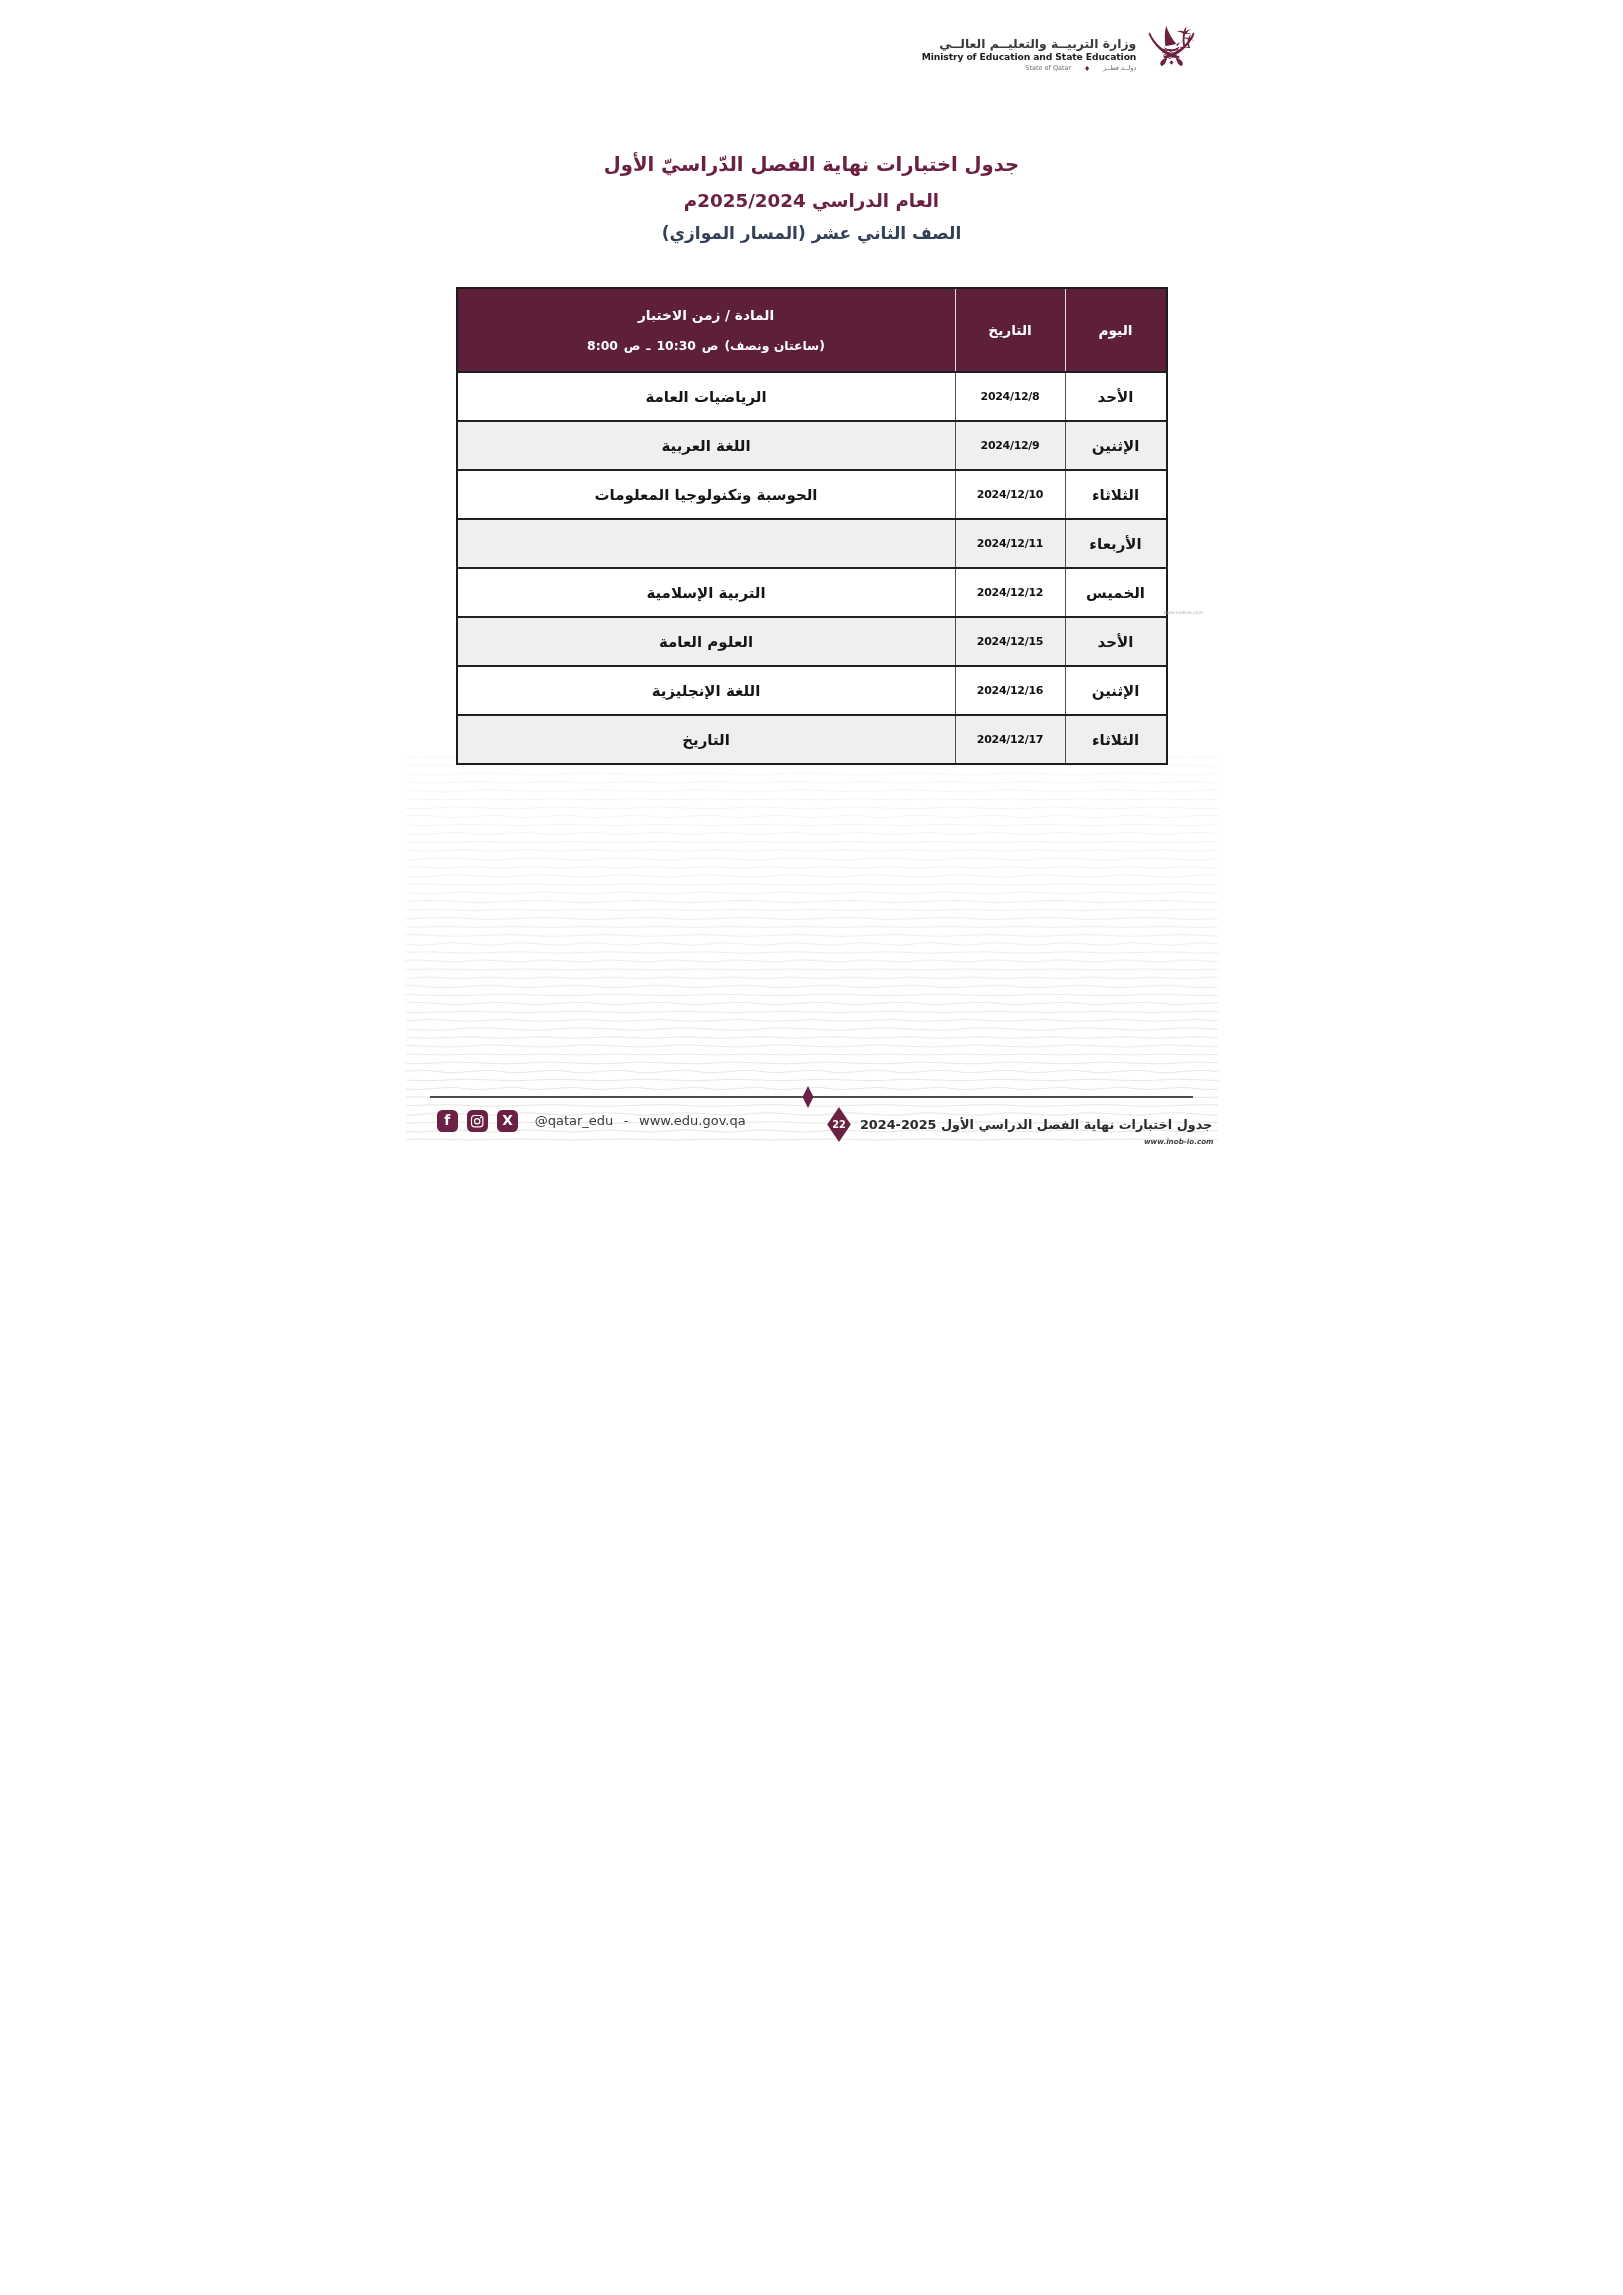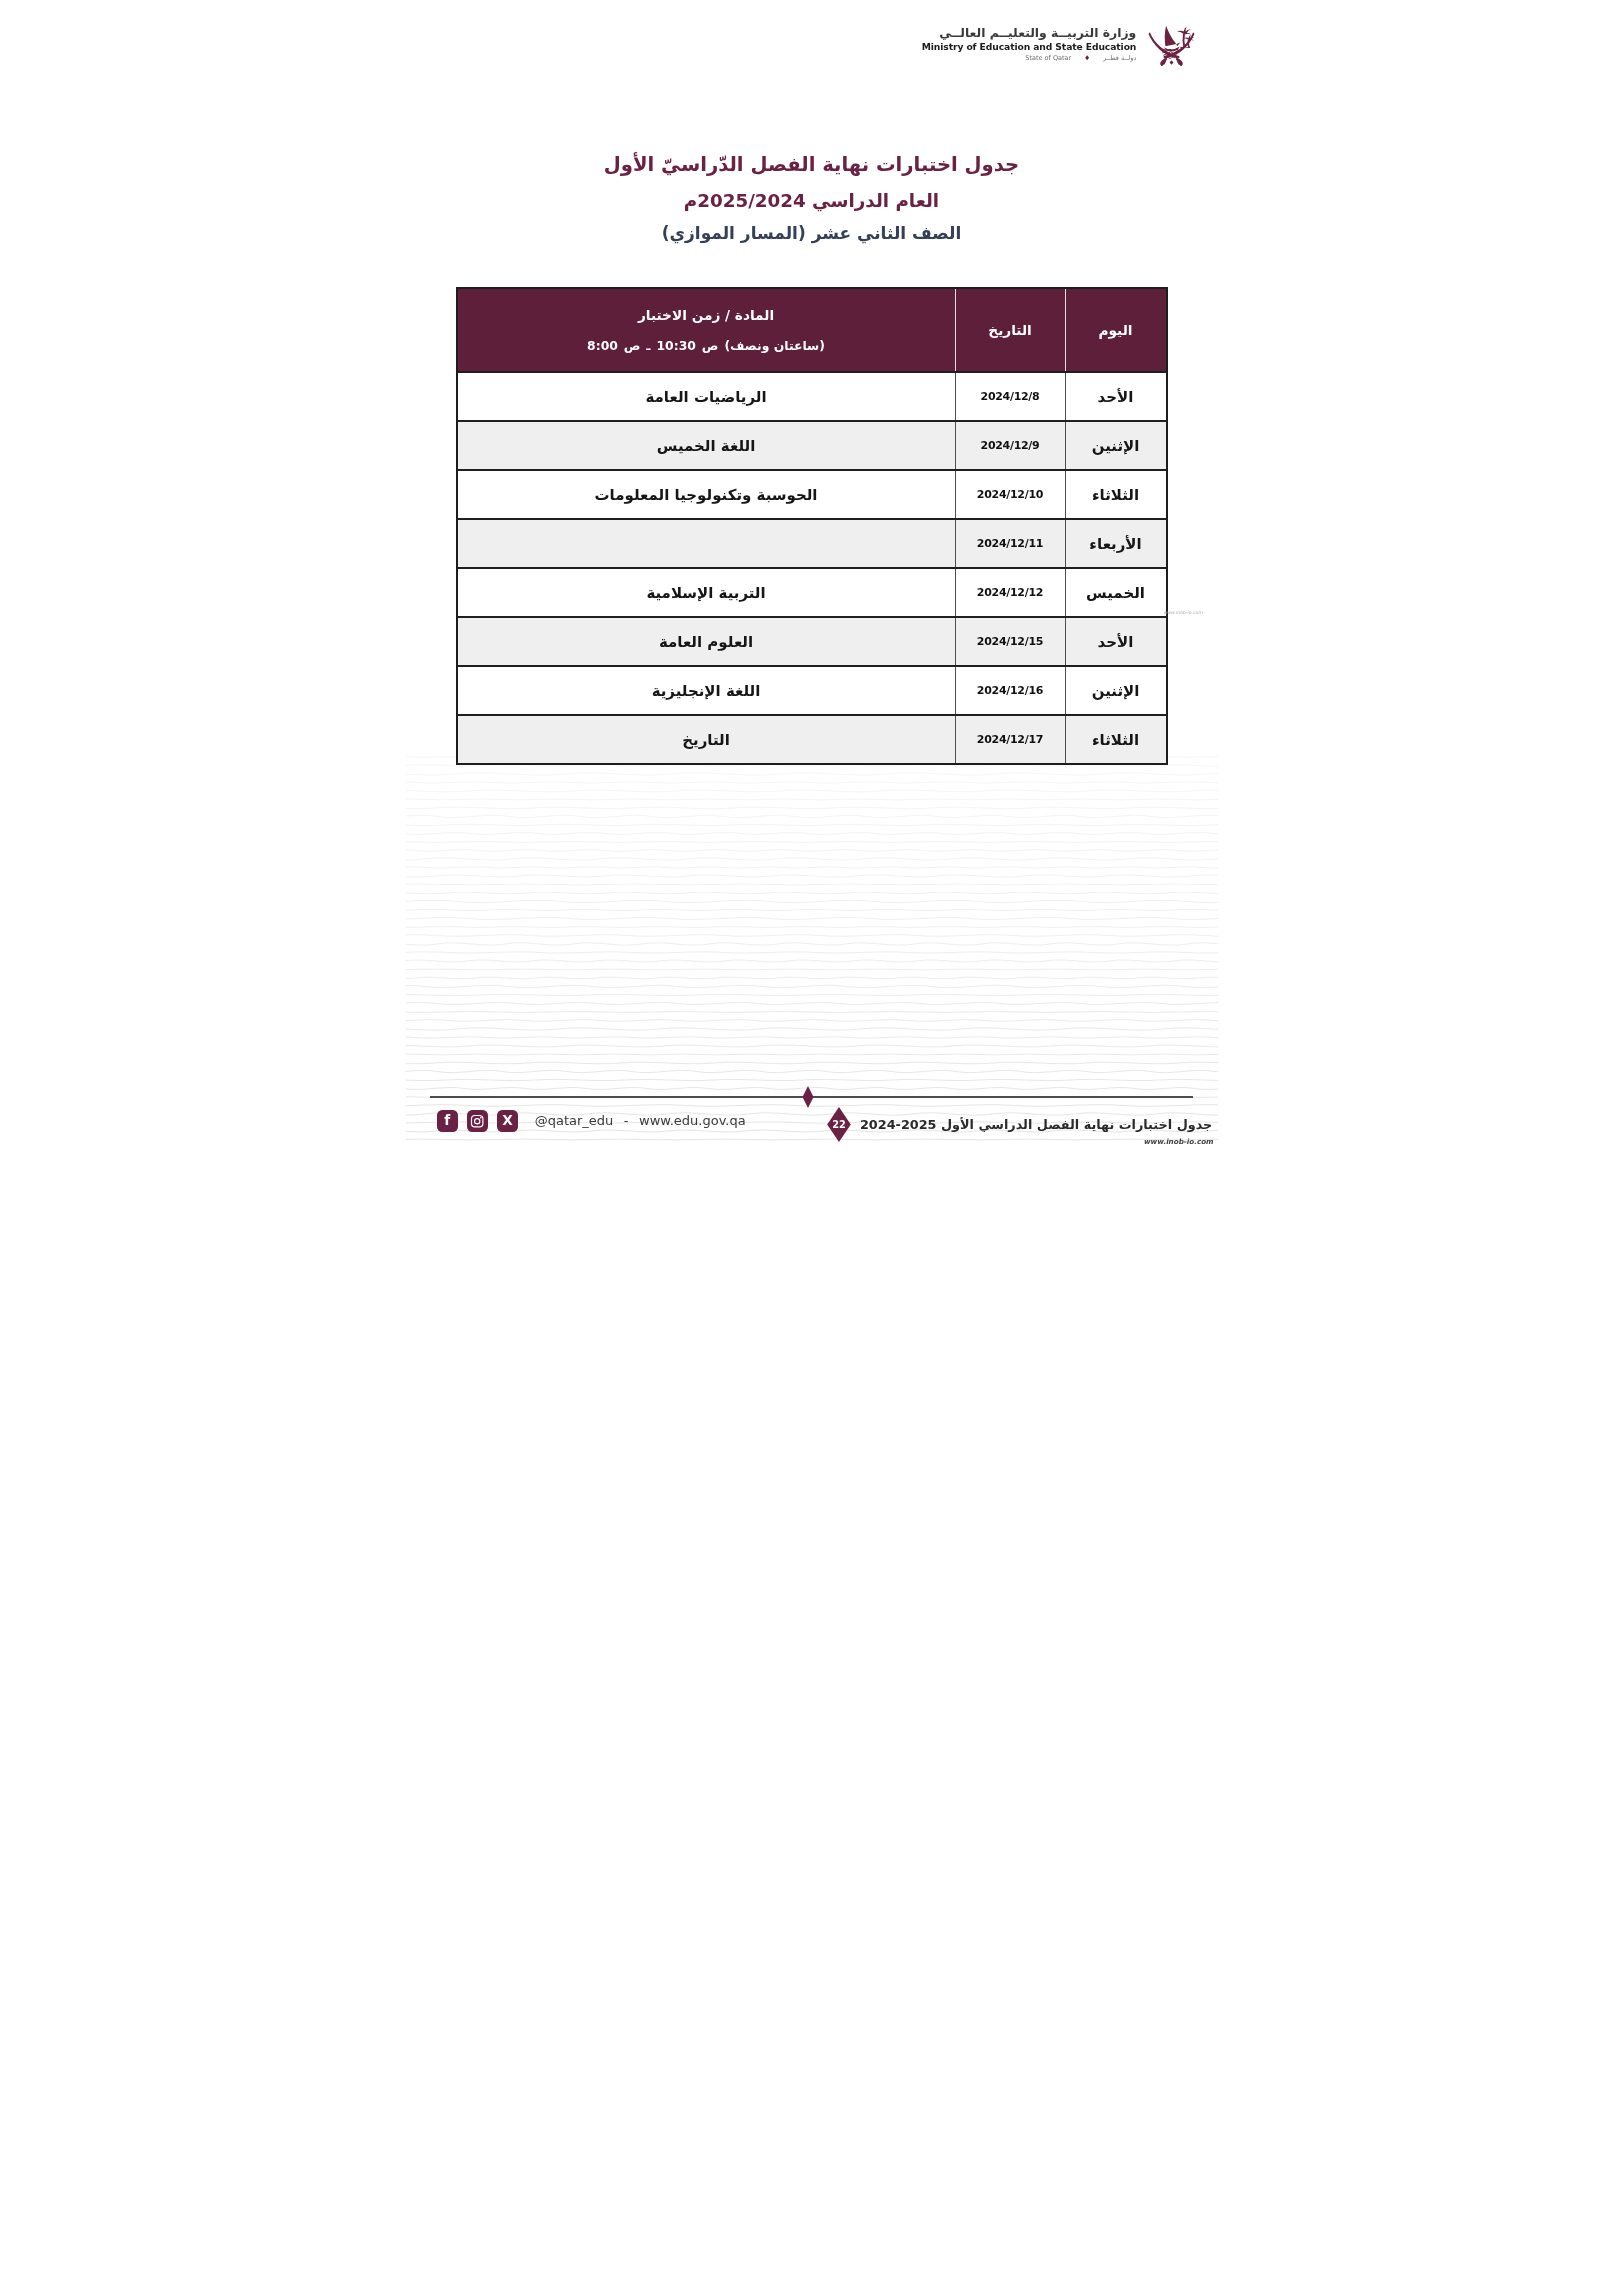--- a/index.html
+++ b/index.html
@@ -12,21 +12,21 @@
   html,body{background:#ffffff;}
   body{font-family:"DejaVu Sans", sans-serif;}
   .page{
     position:relative;width:812px;height:1148px;margin:0 auto;
     background:#ffffff;overflow:hidden;
   }
 
   
   .brand{
     position:absolute;top:14.4px;right:21px;
-    display:flex;align-items:center;gap:9.2px;z-index:3;
+    display:flex;align-items:flex-end;gap:9.2px;z-index:3;
   }
   .brand-text{text-align:right;}
   .brand-ar{font-size:12.4px;font-weight:bold;color:#3a3a3a;line-height:1.25;}
   .brand-en{font-size:9.2px;font-weight:bold;color:#1c1c1c;line-height:1.3;letter-spacing:-0.1px;}
   .brand-state{font-size:6.5px;color:#6e6e6e;margin-top:1.3px;display:flex;justify-content:flex-end;align-items:center;gap:14px;}
   .mini-diamond{width:3.9px;height:5.2px;background:var(--maroon);clip-path:polygon(50% 0,100% 50%,50% 100%,0 50%);display:inline-block;}
   .emblem{width:51px;height:58px;flex:0 0 auto;}
 
   
   .doc-title{position:absolute;left:0;right:0;text-align:center;direction:rtl;z-index:2;}
@@ -149,21 +149,21 @@
     </div>
     <div id="tbody">
         <div class="tr">
           <div class="td col-day" dir="rtl">الأحد</div>
           <div class="td col-date" dir="ltr">2024/12/8</div>
           <div class="td col-subject" dir="rtl">الرياضيات العامة</div>
         </div>
         <div class="tr">
           <div class="td col-day" dir="rtl">الإثنين</div>
           <div class="td col-date" dir="ltr">2024/12/9</div>
-          <div class="td col-subject" dir="rtl">اللغة الخميس</div>
+          <div class="td col-subject" dir="rtl">اللغة العربية</div>
         </div>
         <div class="tr">
           <div class="td col-day" dir="rtl">الثلاثاء</div>
           <div class="td col-date" dir="ltr">2024/12/10</div>
           <div class="td col-subject" dir="rtl">الحوسبة وتكنولوجيا المعلومات</div>
         </div>
         <div class="tr">
           <div class="td col-day" dir="rtl">الأربعاء</div>
           <div class="td col-date" dir="ltr">2024/12/11</div>
         </div>

